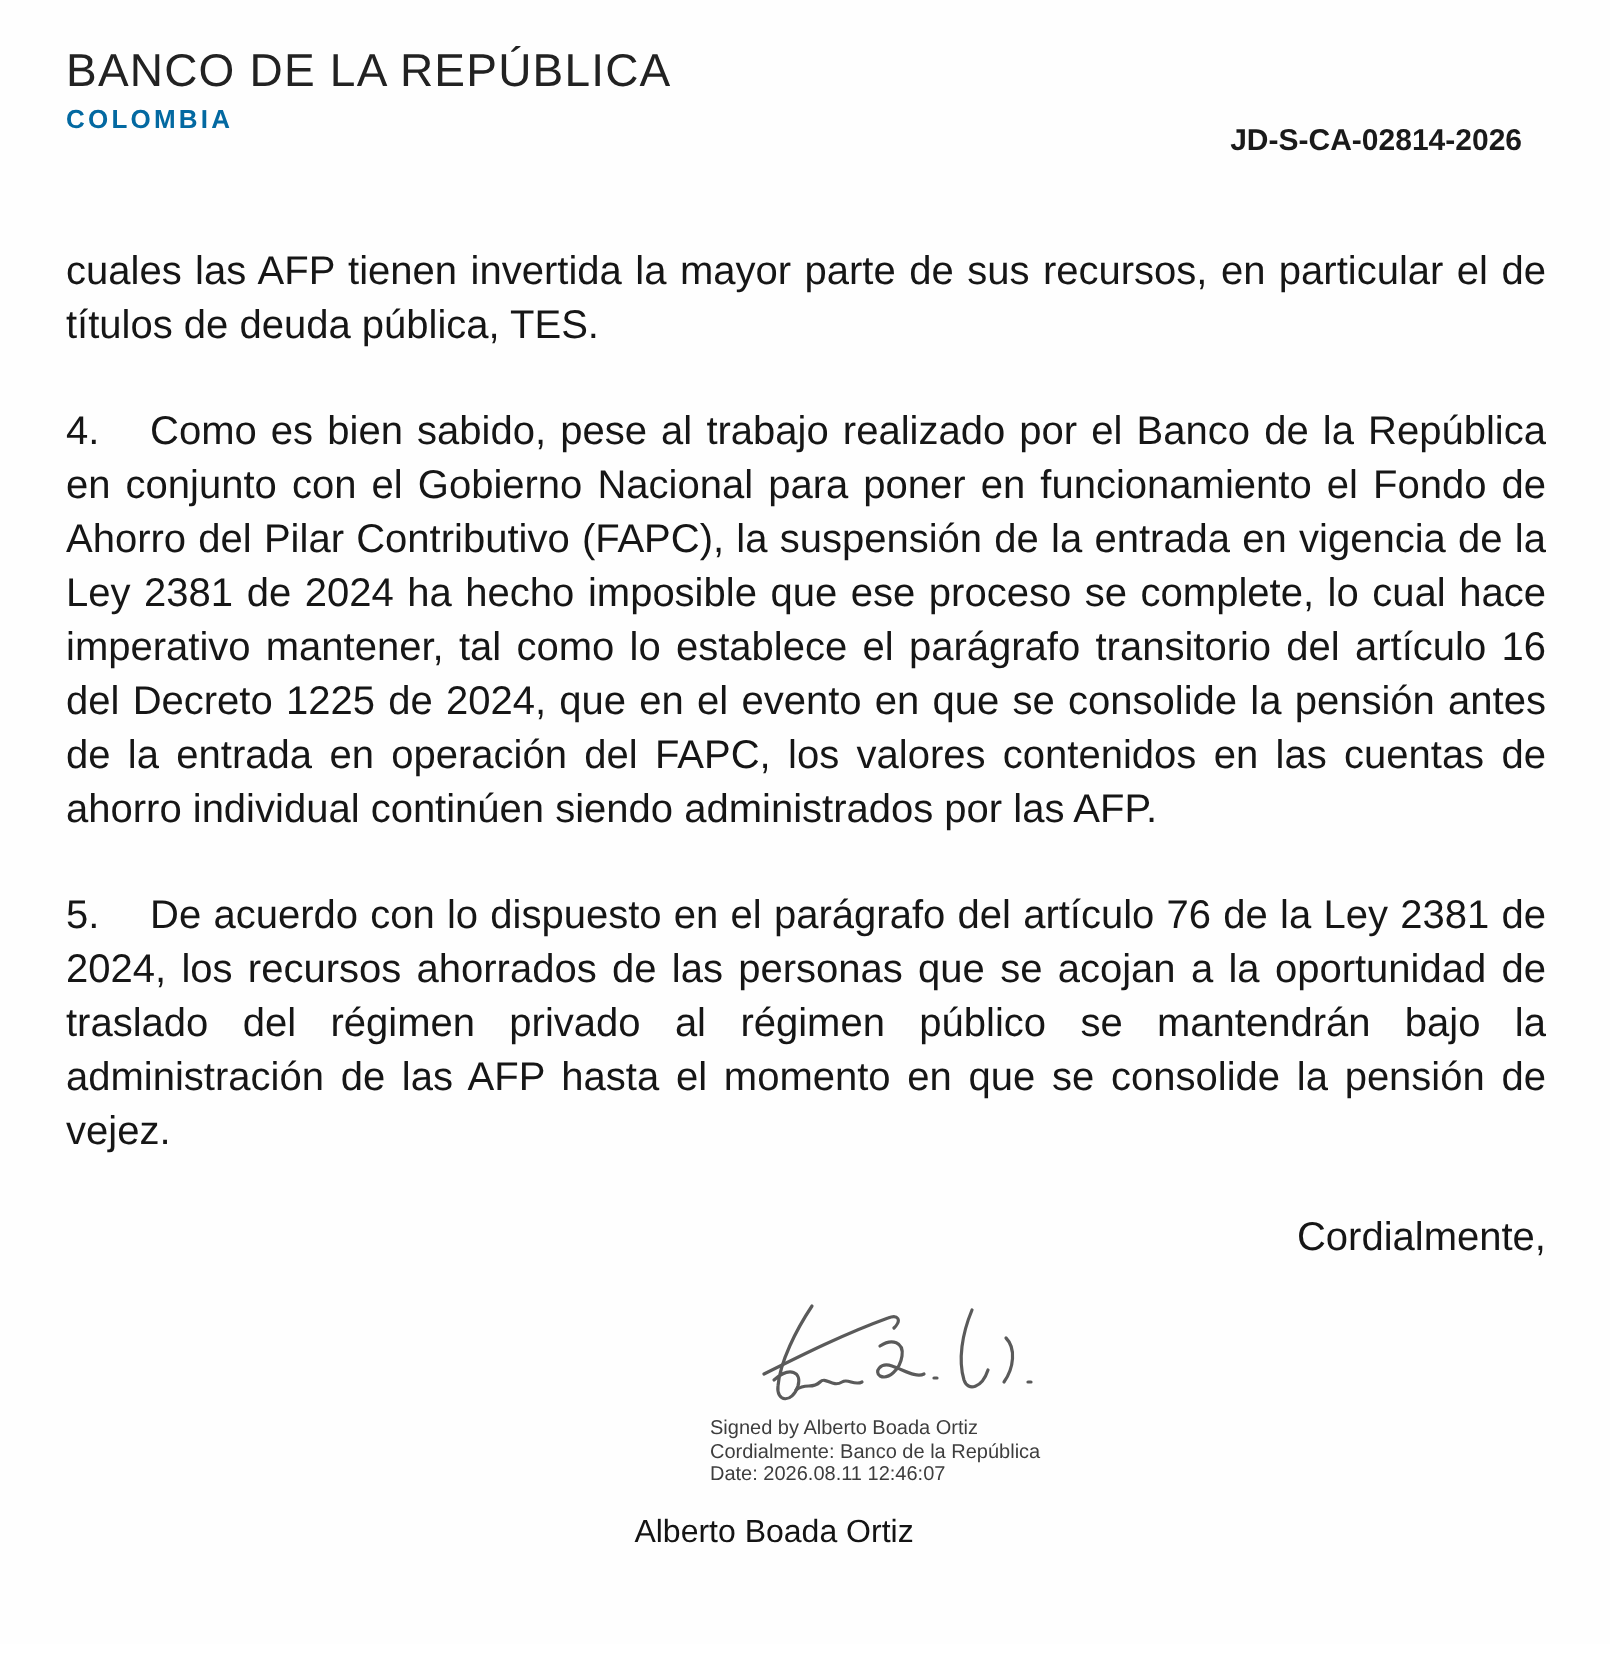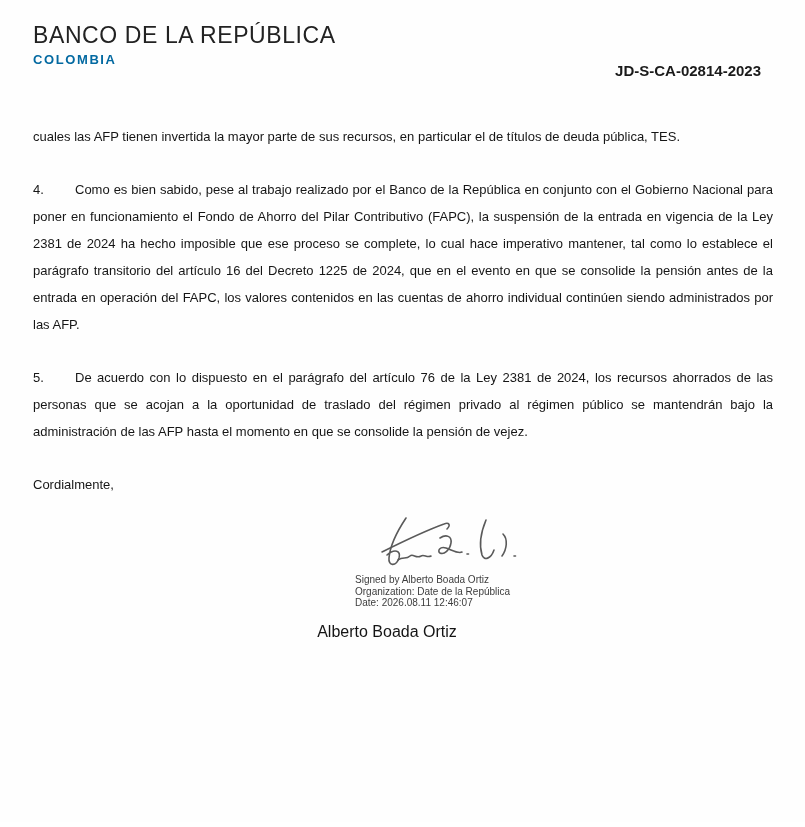--- a/index.html
+++ b/index.html
@@ -31,30 +31,30 @@
   }
   .ref-number {
     position: absolute;
     top: 40px;
     right: 12px;
     font-size: 15px;
     font-weight: bold;
     color: #1a1a1a;
   }
   
-  .doc-body { font-size: 13px; line-height: 27px; }
+  .doc-body { font-size: 20px; line-height: 27px; }
   .para {
     margin: 0 0 26px 0;
     text-align: justify;
   }
   .para-num {
     display: inline-block;
     width: 42px;
   }
-  .closing { margin: 10px 0 0 0; text-align: left; }
+  .closing { margin: 10px 0 0 0; text-align: right; }
   
   .sig-block { position: relative; height: 200px; }
   .sig-scrawl {
     position: absolute;
     left: 337px;
     top: 14px;
     width: 160px;
     height: 64px;
   }
   .sig-stamp {
@@ -77,21 +77,21 @@
   }
 </style>
 </head>
 <body>
 
 <div class="page">
 
   <div class="letterhead">
     <div class="bank-name">BANCO DE LA REPÚBLICA</div>
     <div class="bank-country">COLOMBIA</div>
-    <div class="ref-number">JD-S-CA-02814-2023</div>
+    <div class="ref-number">JD-S-CA-02814-2026</div>
   </div>
 
   <div class="doc-body">
 
     <p class="para"><span>cuales las AFP tienen invertida la mayor parte de sus recursos, en particular el de títulos de deuda pública, TES.</span></p>
 
     <p class="para"><span class="para-num">4.</span><span>Como es bien sabido, pese al trabajo realizado por el Banco de la República en conjunto con el Gobierno Nacional para poner en funcionamiento el Fondo de Ahorro del Pilar Contributivo (FAPC), la suspensión de la entrada en vigencia de la Ley 2381 de 2024 ha hecho imposible que ese proceso se complete, lo cual hace imperativo mantener, tal como lo establece el parágrafo transitorio del artículo 16 del Decreto 1225 de 2024, que en el evento en que se consolide la pensión antes de la entrada en operación del FAPC, los valores contenidos en las cuentas de ahorro individual continúen siendo administrados por las AFP.</span></p>
 
     <p class="para"><span class="para-num">5.</span><span>De acuerdo con lo dispuesto en el parágrafo del artículo 76 de la Ley 2381 de 2024, los recursos ahorrados de las personas que se acojan a la oportunidad de traslado del régimen privado al régimen público se mantendrán bajo la administración de las AFP hasta el momento en que se consolide la pensión de vejez.</span></p>
 
@@ -107,21 +107,21 @@
       <path d="M28,48 C33,44 36,48 40,44 C43,41 46,47 51,44 C54,42 57,46 61,44"></path>
       <path d="M70,26 C76,22 82,24 81,31 C80,38 74,43 70,41 C67,39 70,34 76,36 C82,38 88,42 92,40"></path>
       <path d="M97,42 l1.5,0"></path>
       <path d="M116,8 C111,20 109,33 112,43 C114,49 121,47 124,38"></path>
       <path d="M133,22 C138,27 137,37 132,44"></path>
       <path d="M144,44 l1.5,0"></path>
     </svg>
 
     <div class="sig-stamp">
       <div>Signed by Alberto Boada Ortiz</div>
-      <div>Organization: Date de la República</div>
+      <div>Cordialmente: Banco de la República</div>
       <div>Date: 2026.08.11 12:46:07</div>
     </div>
 
     <div class="sig-names">
       <div>Alberto Boada Ortiz</div>
 
     </div>
 
   </div>
 

